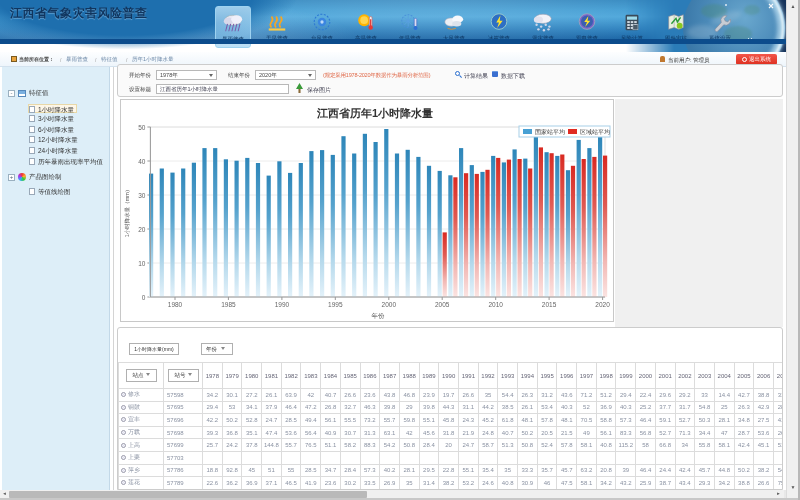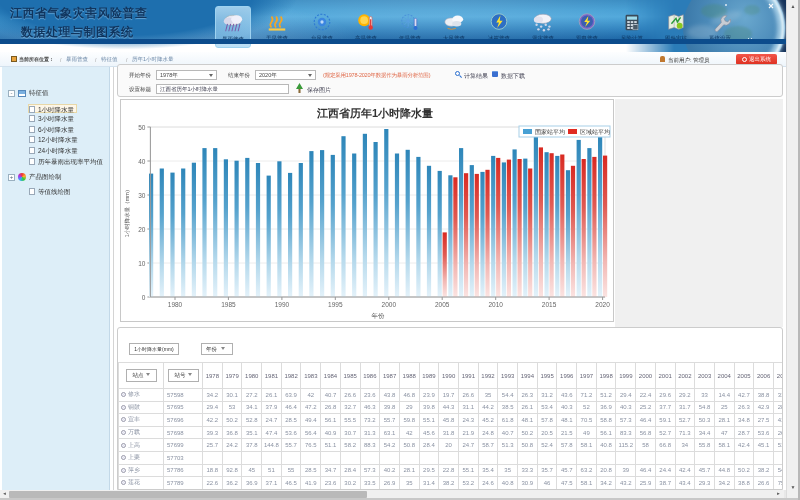--- a/index.html
+++ b/index.html
@@ -126,21 +126,20 @@
           <ellipse cx="100" cy="18" rx="16" ry="5" fill="#ffffff" opacity="0.14" filter="url(#bl2)" transform="rotate(-18 100 18)"></ellipse>
           <path d="M160 -24 L111.5 -23.8 A 52 52 0 0 1 124.8 76.9 L160 77 Z" fill="#15325a"></path>
           <path d="M111.1 -18.8 A 47 47 0 0 1 123.1 72.2" fill="none" stroke="#d4eefa" stroke-width="5" opacity="0.6" filter="url(#bl2)"></path>
           <path d="M111.4 -21.8 A 50 50 0 0 1 124.1 75" fill="none" stroke="#bfe6fa" stroke-width="6" opacity="0.5" filter="url(#bl2)"></path>
           <path d="M111.4 -21.8 A 50 50 0 0 1 124.1 75" fill="none" stroke="#f2fcff" stroke-width="2.6" opacity="0.95" filter="url(#bl1)"></path>
           <path d="M143 4 l4 4 M147 4 l-4 4" stroke="#fff" stroke-width="1.1" opacity="0.95"></path>
           <path d="M122 38 l4 4 M126 38 l-4 4" stroke="#fff" stroke-width="1" opacity="0.75"></path>
           <circle cx="100" cy="5" r="1" fill="#fff" opacity="0.8"></circle>
         </svg></div>
     <div id="title1">江西省气象灾害风险普查</div>
-    <div id="title2">数据处理与制图系统</div>
     <div class="nit sel" style="left:215px;">
         <svg width="24" height="22" viewBox="0 0 26 24">
           <ellipse cx="13" cy="9" rx="9" ry="5.5" fill="#e8e8f2" stroke="#9aa" stroke-width="0.6"></ellipse>
           <ellipse cx="8" cy="10" rx="5" ry="4" fill="#d8d8ea"></ellipse>
           <ellipse cx="17" cy="8" rx="6" ry="4.5" fill="#f0f0fa"></ellipse>
           <line x1="7.0" y1="13" x2="5.0" y2="21" stroke="#7a5aa8" stroke-width="1.1"></line>
           <line x1="10.4" y1="13" x2="8.4" y2="21" stroke="#7a5aa8" stroke-width="1.1"></line>
           <line x1="13.8" y1="13" x2="11.8" y2="21" stroke="#7a5aa8" stroke-width="1.1"></line>
           <line x1="17.2" y1="13" x2="15.2" y2="21" stroke="#7a5aa8" stroke-width="1.1"></line>
           <line x1="20.6" y1="13" x2="18.6" y2="21" stroke="#7a5aa8" stroke-width="1.1"></line>

